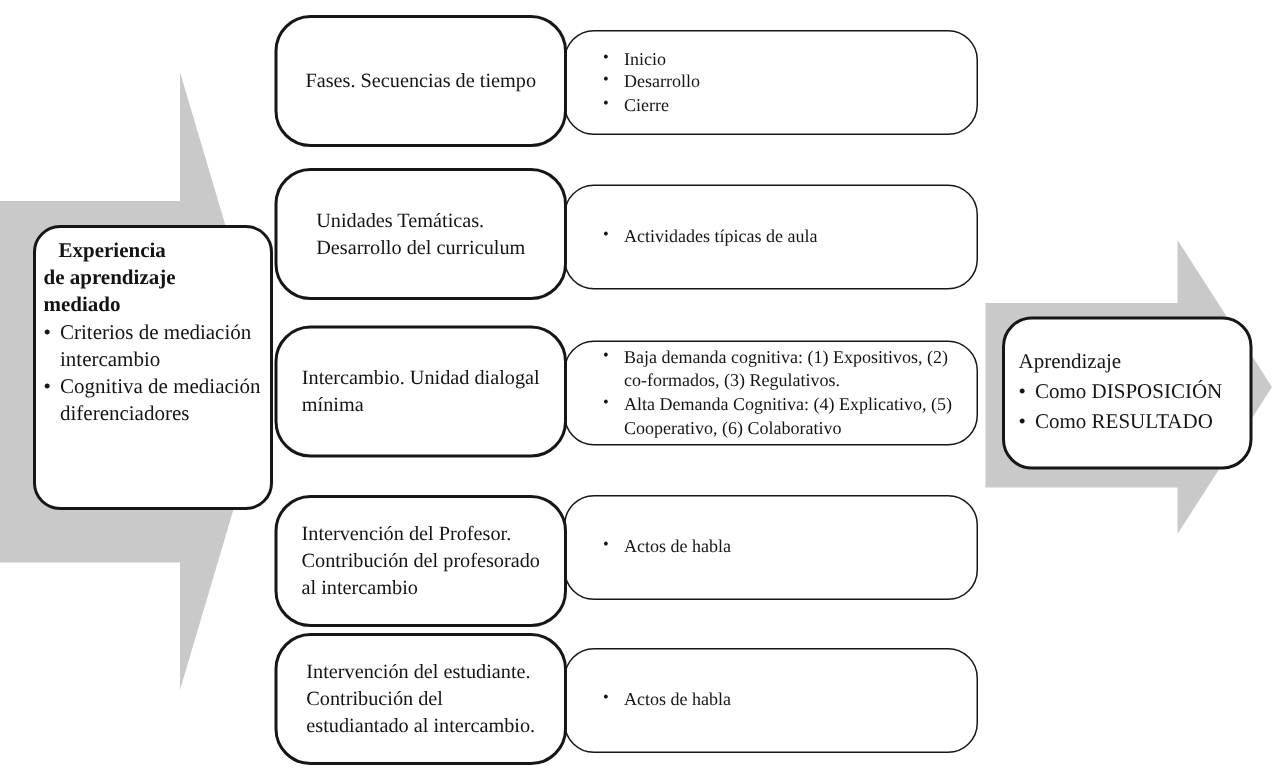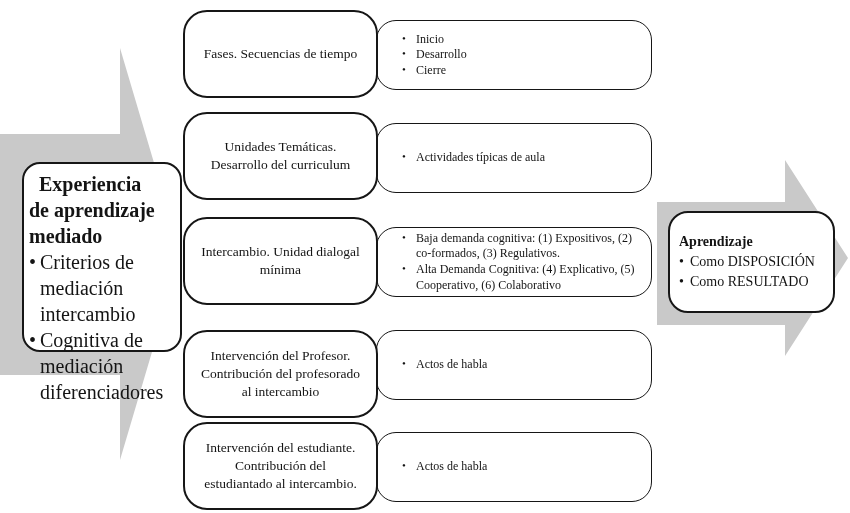--- a/index.html
+++ b/index.html
@@ -19,27 +19,27 @@
     z-index: 0;
   }
   .box {
     position: absolute;
     background: #ffffff;
     border: 1.6px solid #161616;
     box-sizing: border-box;
   }
   
   .left-box {
-    left: 22px; top: 162px;
+    left: 22px; top: 150px;
     width: 160px; height: 190px;
     border-width: 2.6px;
     border-radius: 18px;
     z-index: 3;
     padding: 7px 5px 5px 5px;
-    font-size: 20px;
+    font-size: 14px;
     line-height: 1.3;
   }
   .left-box .title {
     font-weight: bold;
     white-space: pre-line;
     text-indent: 10px;
   }
   .tight-list { list-style: none; margin: 0; padding: 0; }
   .tight-list li {
     position: relative;
@@ -53,21 +53,21 @@
   .row-label {
     left: 183px;
     width: 195px;
     height: 88px;
     border-width: 2px;
     border-radius: 24px;
     z-index: 2;
     display: flex;
     align-items: center;
     justify-content: center;
-    text-align: center;
+    text-align: left;
     font-size: 13.5px;
     line-height: 1.32;
     white-space: pre-line;
     padding: 2px 16px;
   }
   .row-content {
     left: 376px;
     width: 276px;
     height: 70px;
     border-width: 1.5px;
@@ -97,21 +97,21 @@
     border-width: 2.6px;
     border-radius: 20px;
     z-index: 3;
     display: flex;
     flex-direction: column;
     justify-content: center;
     padding: 4px 4px 4px 9px;
     font-size: 14px;
     line-height: 1.42;
   }
-  .right-box .title { font-weight: bold; }
+  .right-box .title { font-weight: normal; }
 </style>
 </head>
 <body>
 
 <div class="canvas">
 
   <svg class="arrow-layer" viewBox="0 0 850 513" xmlns="http://www.w3.org/2000/svg">
     <polygon points="0,134 120,134 120,48 181,254 120,460 120,375 0,375" fill="#c9c9c9"></polygon>
     <polygon points="657,202 785,202 785,160 848,258 785,356 785,325 657,325" fill="#c9c9c9"></polygon>
   </svg>

